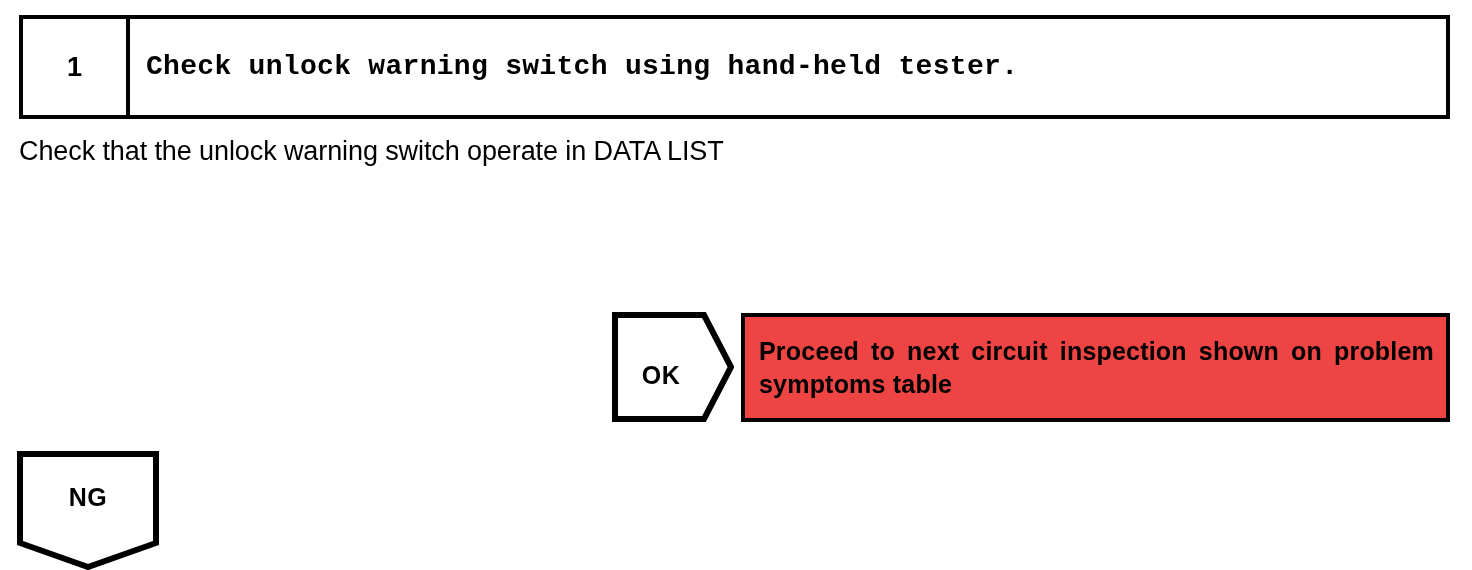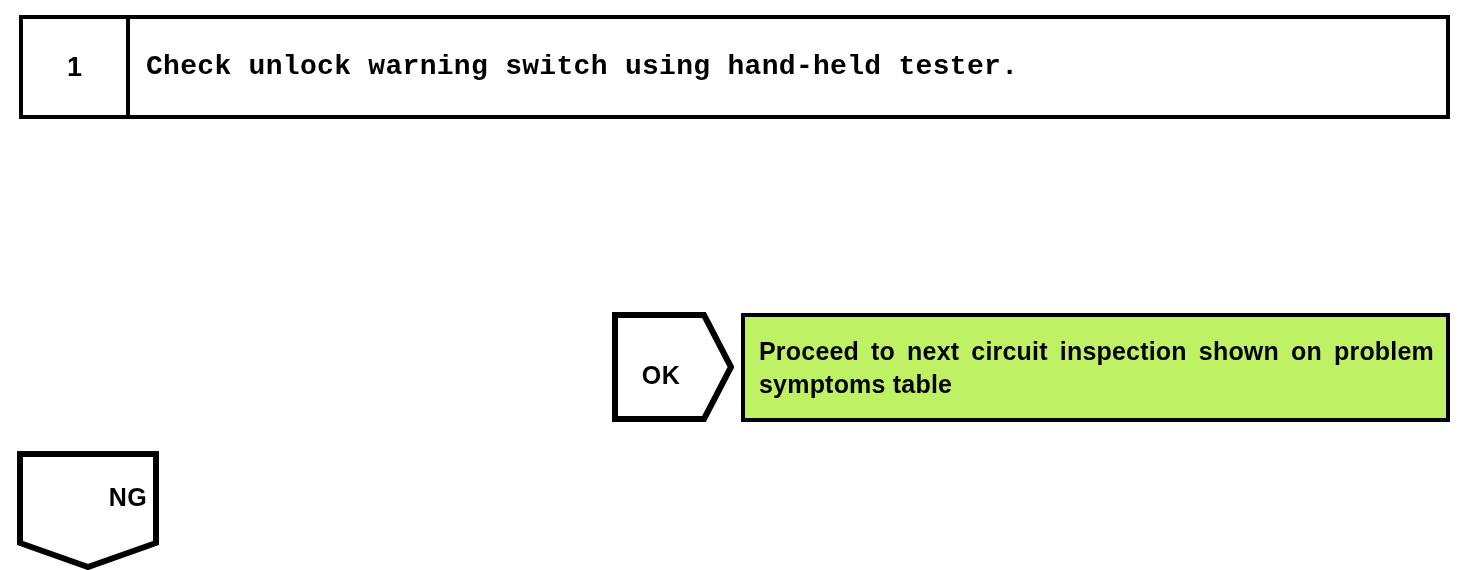--- a/index.html
+++ b/index.html
@@ -111,21 +111,21 @@
   }
 
   .result-box {
     position: absolute;
     left: 741px;
     top: 313px;
     width: 709px;
     height: 109px;
     box-sizing: border-box;
     border: 4px solid #000;
-    background: #bef264;
+    background: #ef4444;
     display: flex;
     align-items: center;
     padding: 0 12px 0 14px;
   }
   .result-text {
     font-size: 25px;
     font-weight: bold;
     line-height: 33px;
     text-align: justify;
     text-align-last: left;
@@ -151,38 +151,38 @@
     left: 17px;
     top: 451px;
     width: 142px;
     height: 92px;
     display: flex;
     align-items: center;
     justify-content: center;
     font-size: 25px;
     font-weight: bold;
     letter-spacing: 0.5px;
-    margin-left: 40px;
   }
 </style>
 </head>
 <body>
 
 <div id="page">
 
   <div class="step-table">
     <div class="step-number-cell">
       <span class="step-number">1</span>
     </div>
     <div class="step-title-cell">
       <span class="step-title">Check unlock warning switch using hand-held tester.</span>
     </div>
   </div>
 
   <div class="body-block">
+    <div class="body-line">Check that the unlock warning switch operate in DATA LIST</div>
   </div>
 
   <div class="ok-arrow">
     <svg viewBox="0 0 122 110" xmlns="http://www.w3.org/2000/svg">
       <polygon points="3,3 92,3 119,55 92,107 3,107" fill="#ffffff" stroke="#000000" stroke-width="6" stroke-linejoin="miter"></polygon>
     </svg>
   </div>
   <div class="ok-label">OK</div>
 
   <div class="result-box">

